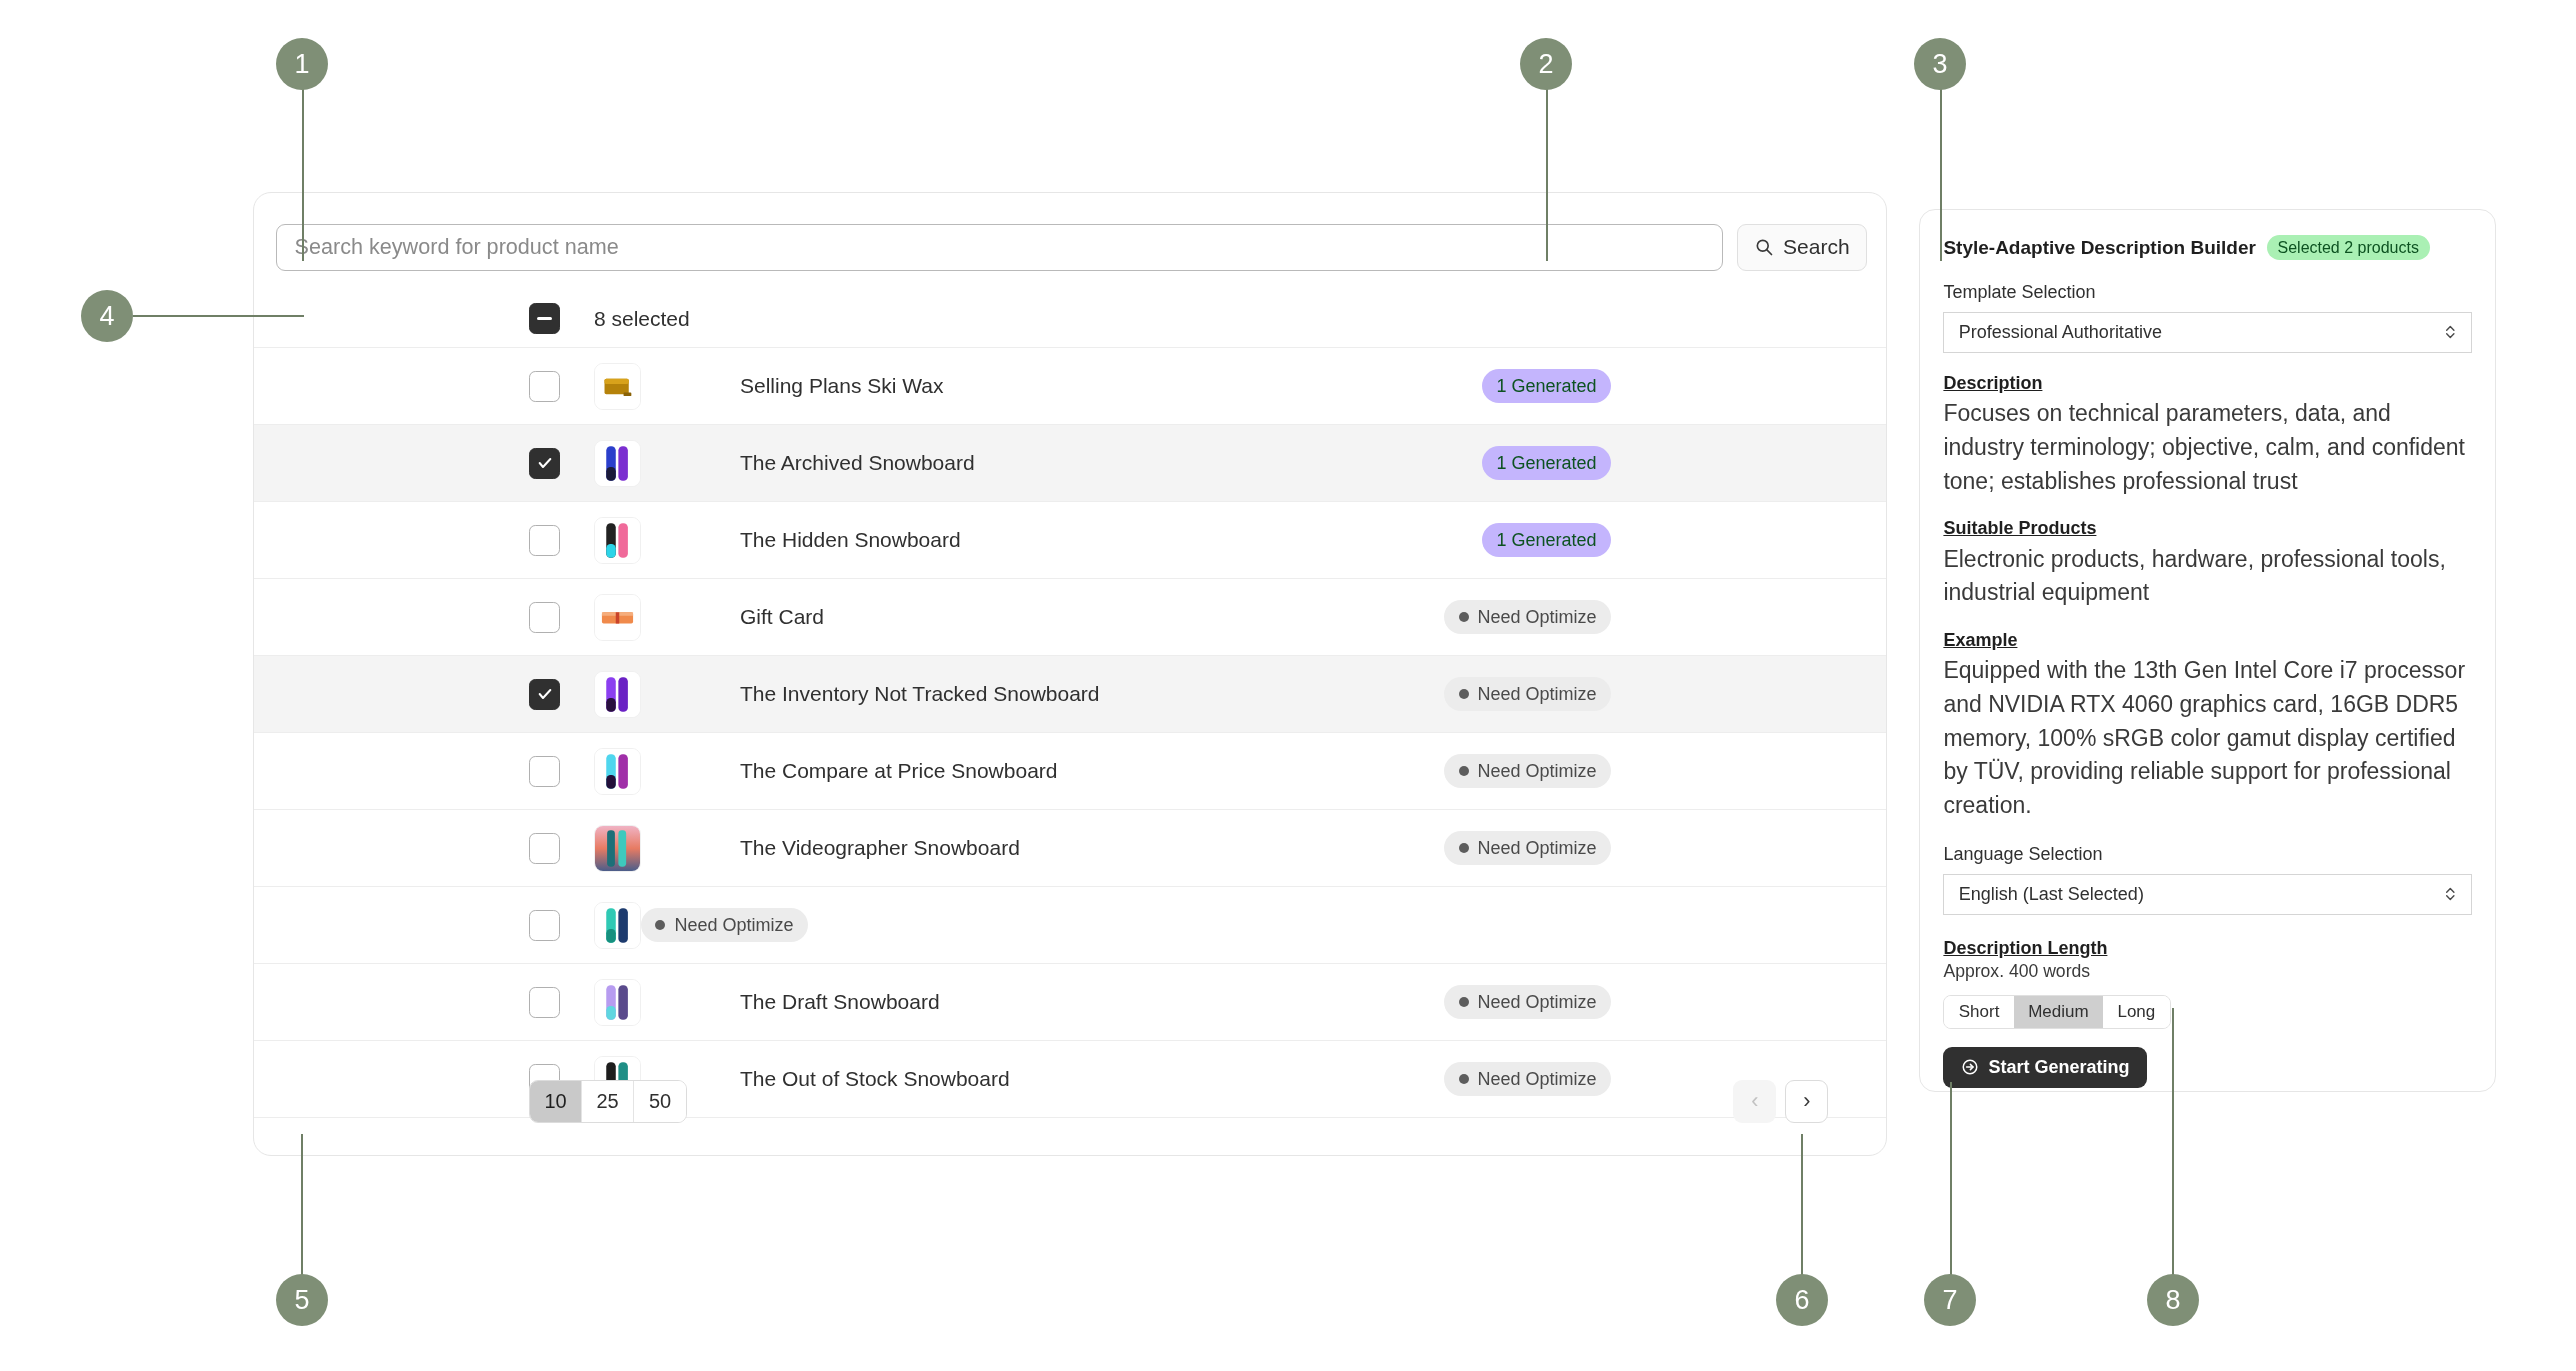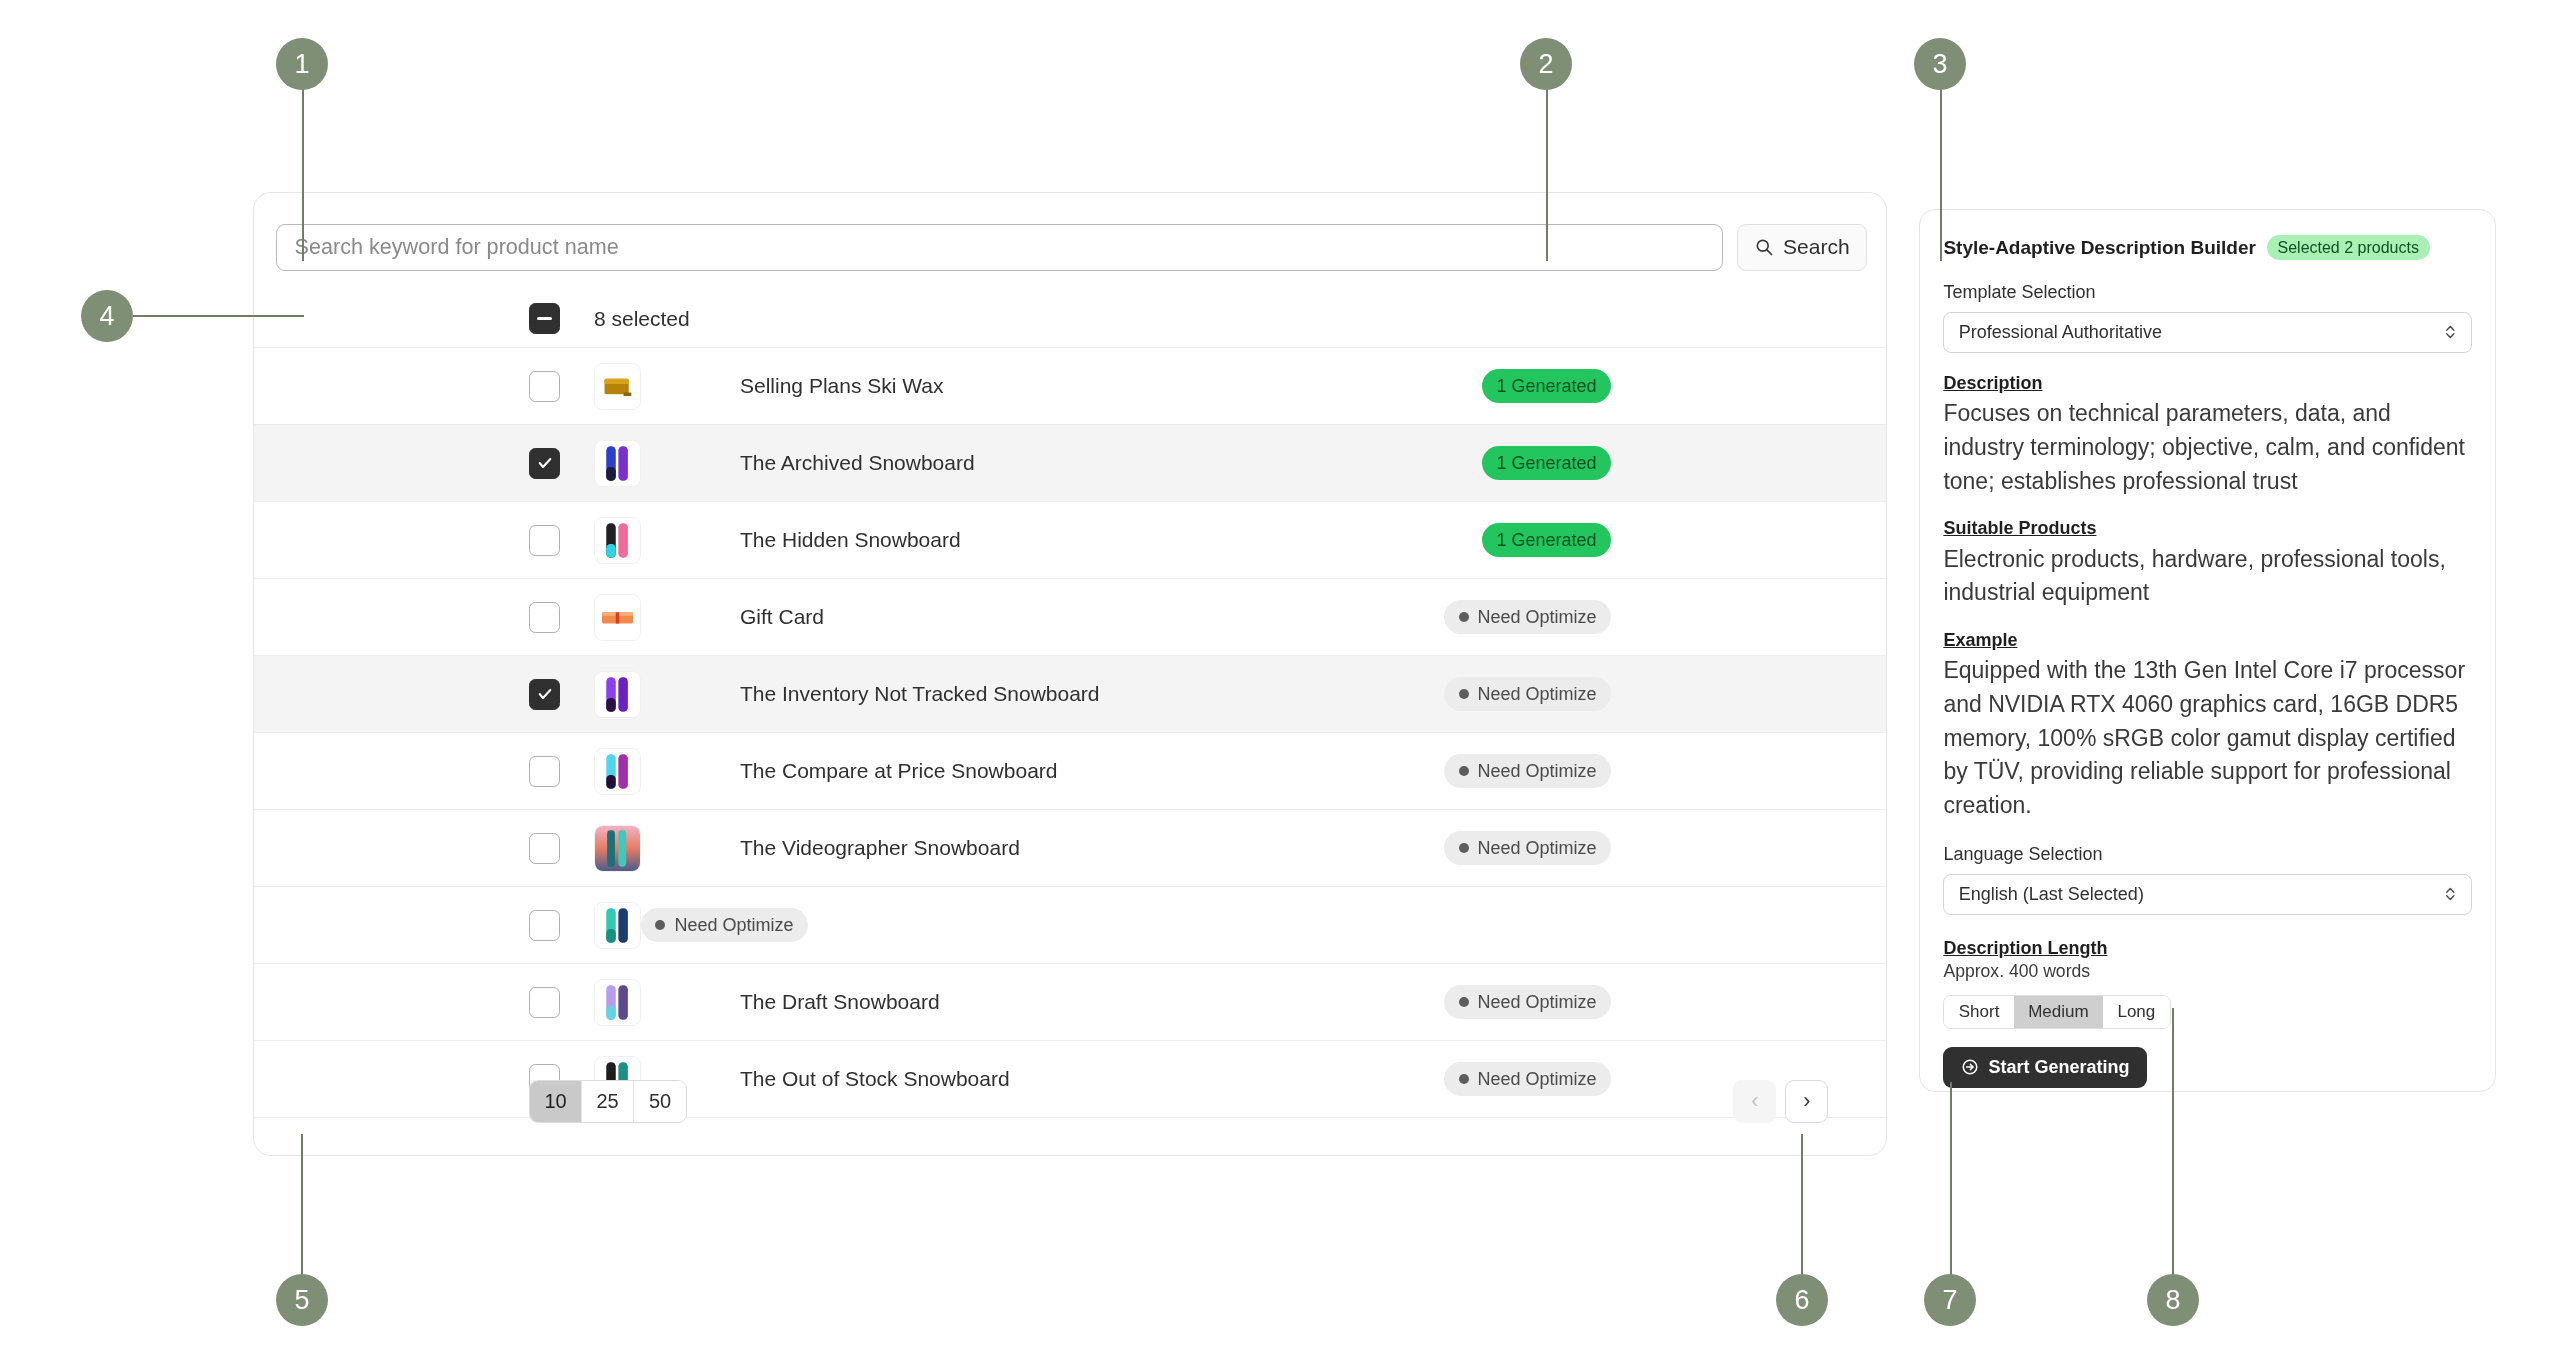--- a/index.html
+++ b/index.html
@@ -138,21 +138,21 @@
     white-space: nowrap;
   }
   .badge {
     font-size: 18px;
     border-radius: 18px;
     padding: 6.3px 14.4px;
     display: inline-flex; align-items: center; gap: 9px;
     white-space: nowrap;
     margin-right: 239px;
   }
-  .badge.generated { background: #22c55e; color: #0d5221; }
+  .badge.generated { background: #c4b5fd; color: #0d5221; }
   .badge.optimize { background: #ececec; color: #4a4a4a; }
   .badge .dot {
     width: 10px; height: 10px; border-radius:50%;
     background: #5d5d5d; flex: 0 0 auto;
   }
 
   
   .footer {
     position: absolute;
     left: 0; bottom: 0;
@@ -209,21 +209,21 @@
     white-space: nowrap;
   }
   .field-label {
     font-size: 18px; color:#303030;
     margin-top: 21.6px; margin-bottom: 9px;
   }
   .select {
     width: 100%;
     height: 41px;
     border: 0.9px solid #d5d5d5;
-    border-radius: 8px;
+    border-radius: 0;
     background:#ffffff;
     display:flex; align-items:center;
     padding: 0 14.4px;
     font-size: 18px; color:#303030;
     cursor: pointer;
     position: relative;
   }
   .select .chev { margin-left:auto; display:flex; flex-direction:column; gap:2.7px; color:#5a5a5a;}
   .sec-head { font-size: 18px; font-weight: bold; color:#1f1f1f; margin-top: 20px; text-decoration: underline; }
   .sec-body { font-size: 23px; color:#3a3a3a; line-height: 1.46; margin-top: 3.6px; }

